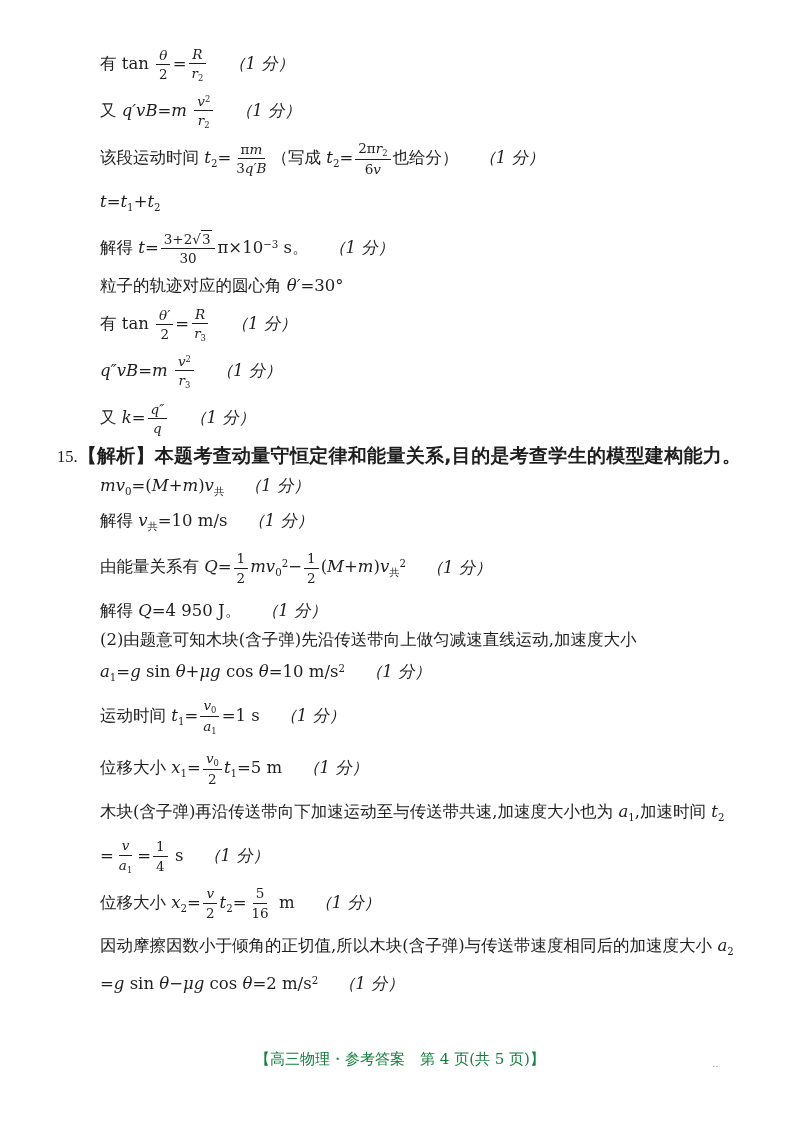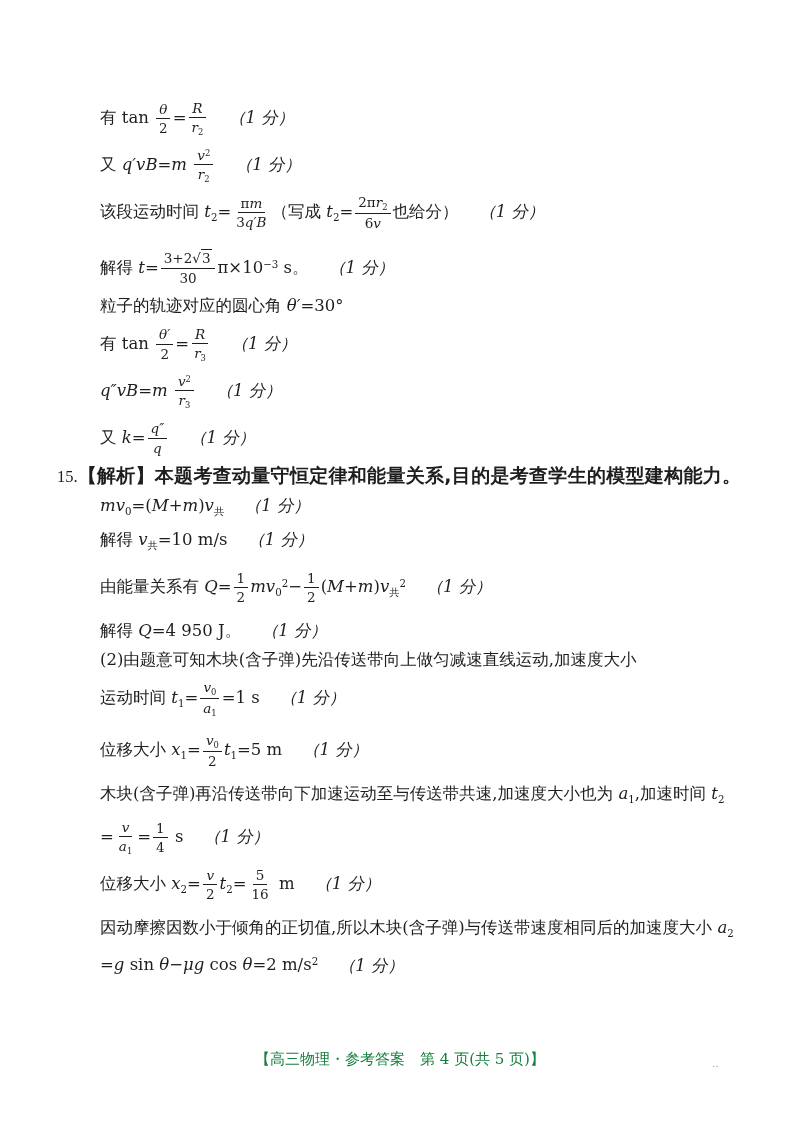--- a/index.html
+++ b/index.html
@@ -9,21 +9,21 @@
     background: #ffffff;
     color: #1e1e1e;
     font-family: "DejaVu Serif", "Liberation Serif", serif;
     font-size: 16.5px;
     overflow: hidden;
   }
   .page {
     position: relative;
     width: 800px; height: 1124px;
     background: #fff;
-    padding: 94px 50px 0 100px;
+    padding: 40px 50px 0 100px;
   }
   .doc-lines { display: block; }
   .line {
     line-height: 29px; min-height: 29px;
     white-space: nowrap;
   }
   .line.tall { line-height: 47px; min-height: 47px; }
   .line.hang { margin-left: -43px; }
   .qnum { font-family: Liberation Serif, serif; }
   i { font-style: italic; }
@@ -68,20 +68,21 @@
           <span class="num"><i>v</i><sup>2</sup></span>
           <span class="den"><i>r</i><sub>2</sub></span>
         </span><span class="score">（1 分）</span></div>
       <div class="line tall">该段运动时间 <i>t</i><sub>2</sub>=<span class="frac">
           <span class="num">π<i>m</i></span>
           <span class="den">3<i>q′B</i></span>
         </span>（写成 <i>t</i><sub>2</sub>=<span class="frac">
           <span class="num">2π<i>r</i><sub>2</sub></span>
           <span class="den">6<i>v</i></span>
         </span>也给分）<span class="score">（1 分）</span></div>
+      <div class="line"><i>t</i>=<i>t</i><sub>1</sub>+<i>t</i><sub>2</sub></div>
       <div class="line tall">解得 <i>t</i>=<span class="frac">
           <span class="num">3+2<span class="sqrt">√<span class="rad">3</span></span></span>
           <span class="den">30</span>
         </span>π×10<sup>−3</sup> s。<span class="score">（1 分）</span></div>
       <div class="line">粒子的轨迹对应的圆心角 <i>θ′</i>=30°</div>
       <div class="line tall">有 tan <span class="frac">
           <span class="num"><i>θ′</i></span>
           <span class="den">2</span>
         </span>=<span class="frac">
           <span class="num"><i>R</i></span>
@@ -100,20 +101,21 @@
       <div class="line">解得 <i>v</i><sub>共</sub>=10 m/s<span class="score">（1 分）</span></div>
       <div class="line tall">由能量关系有 <i>Q</i>=<span class="frac">
           <span class="num">1</span>
           <span class="den">2</span>
         </span><i>mv</i><sub>0</sub><sup>2</sup>−<span class="frac">
           <span class="num">1</span>
           <span class="den">2</span>
         </span>(<i>M</i>+<i>m</i>)<i>v</i><sub>共</sub><sup>2</sup><span class="score">（1 分）</span></div>
       <div class="line">解得 <i>Q</i>=4 950 J。<span class="score">（1 分）</span></div>
       <div class="line">(2)由题意可知木块(含子弹)先沿传送带向上做匀减速直线运动,加速度大小</div>
+      <div class="line"><i>a</i><sub>1</sub>=<i>g</i> sin <i>θ</i>+<i>μg</i> cos <i>θ</i>=10 m/s<sup>2</sup><span class="score">（1 分）</span></div>
       <div class="line tall">运动时间 <i>t</i><sub>1</sub>=<span class="frac">
           <span class="num"><i>v</i><sub>0</sub></span>
           <span class="den"><i>a</i><sub>1</sub></span>
         </span>=1 s<span class="score">（1 分）</span></div>
       <div class="line tall">位移大小 <i>x</i><sub>1</sub>=<span class="frac">
           <span class="num"><i>v</i><sub>0</sub></span>
           <span class="den">2</span>
         </span><i>t</i><sub>1</sub>=5 m<span class="score">（1 分）</span></div>
       <div class="line">木块(含子弹)再沿传送带向下加速运动至与传送带共速,加速度大小也为 <i>a</i><sub>1</sub>,加速时间 <i>t</i><sub>2</sub></div>
       <div class="line tall">=<span class="frac">

